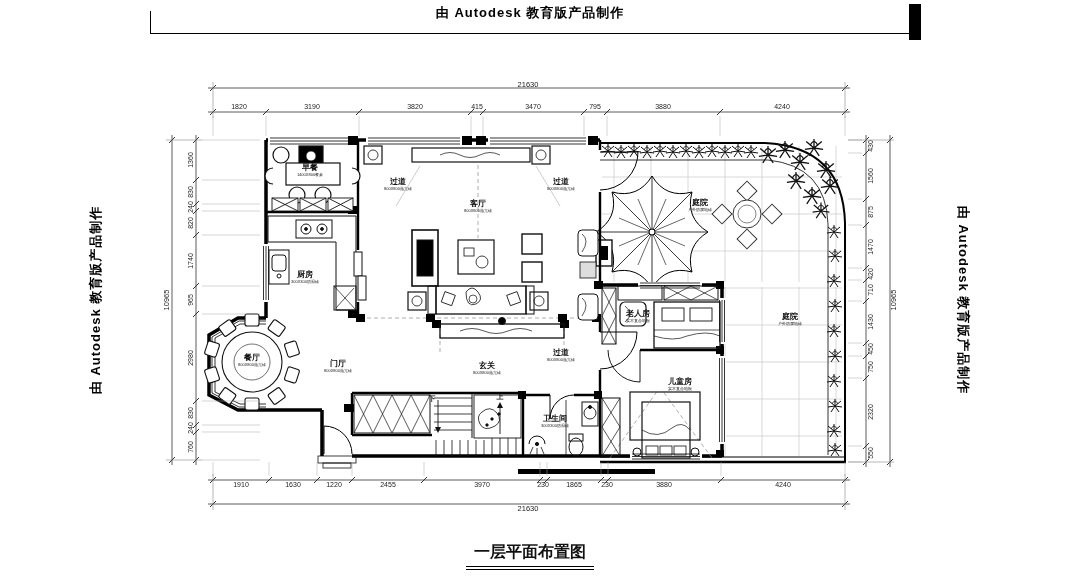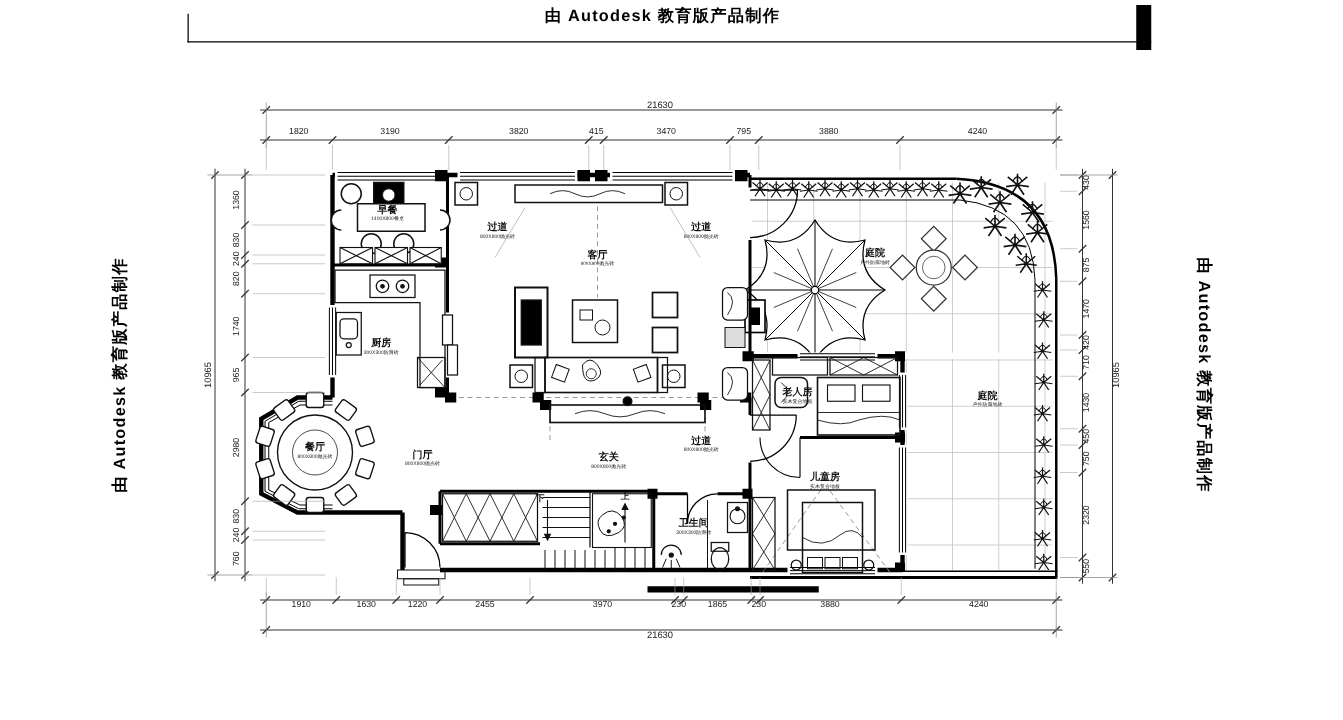--- a/index.html
+++ b/index.html
@@ -471,21 +471,21 @@
 
   <div id="labels-layer">
       <div class="room-label" style="left: 310px; top: 170px;">
         <span class="nm">早餐</span>
         <span class="sub">1400X800餐桌</span>
       </div>
       <div class="room-label" style="left: 398px; top: 184px;">
         <span class="nm">过道</span>
         <span class="sub">800X800抛光砖</span>
       </div>
-      <div class="room-label" style="left: 478px; top: 206px; font-family: Liberation Serif, serif;">
+      <div class="room-label" style="left: 478px; top: 206px;">
         <span class="nm">客厅</span>
         <span class="sub">800X800抛光砖</span>
       </div>
       <div class="room-label" style="left: 561px; top: 184px;">
         <span class="nm">过道</span>
         <span class="sub">800X800抛光砖</span>
       </div>
       <div class="room-label" style="left: 305px; top: 277px;">
         <span class="nm">厨房</span>
         <span class="sub">300X300防滑砖</span>
@@ -503,21 +503,21 @@
         <span class="sub">800X800抛光砖</span>
       </div>
       <div class="room-label" style="left: 561px; top: 355px;">
         <span class="nm">过道</span>
         <span class="sub">800X800抛光砖</span>
       </div>
       <div class="room-label" style="left: 638px; top: 316px;">
         <span class="nm">老人房</span>
         <span class="sub">实木复合地板</span>
       </div>
-      <div class="room-label" style="left: 660px; top: 384px;">
+      <div class="room-label" style="left: 680px; top: 384px;">
         <span class="nm">儿童房</span>
         <span class="sub">实木复合地板</span>
       </div>
       <div class="room-label" style="left: 540px; top: 421px; padding-left: 30px;">
         <span class="nm">卫生间</span>
         <span class="sub">300X300防滑砖</span>
       </div>
       <div class="room-label" style="left: 700px; top: 205px;">
         <span class="nm">庭院</span>
         <span class="sub">户外防腐地砖</span>
@@ -566,13 +566,14 @@
       <div class="dim v" style="left: 870px; top: 349px;">450</div>
       <div class="dim v" style="left: 870px; top: 367px;">750</div>
       <div class="dim v" style="left: 870px; top: 412px;">2320</div>
       <div class="dim v" style="left: 870px; top: 453px;">550</div>
       <div class="dim total" style="left: 528px; top: 84px;">21630</div>
       <div class="dim total" style="left: 528px; top: 508px;">21630</div>
       <div class="dim v total" style="left: 166px; top: 300px;">10965</div>
       <div class="dim v total" style="left: 893px; top: 300px;">10965</div>
     </div>
 
+  <div class="title">一层平面布置图</div>
 </div>
 
 </body></html>

